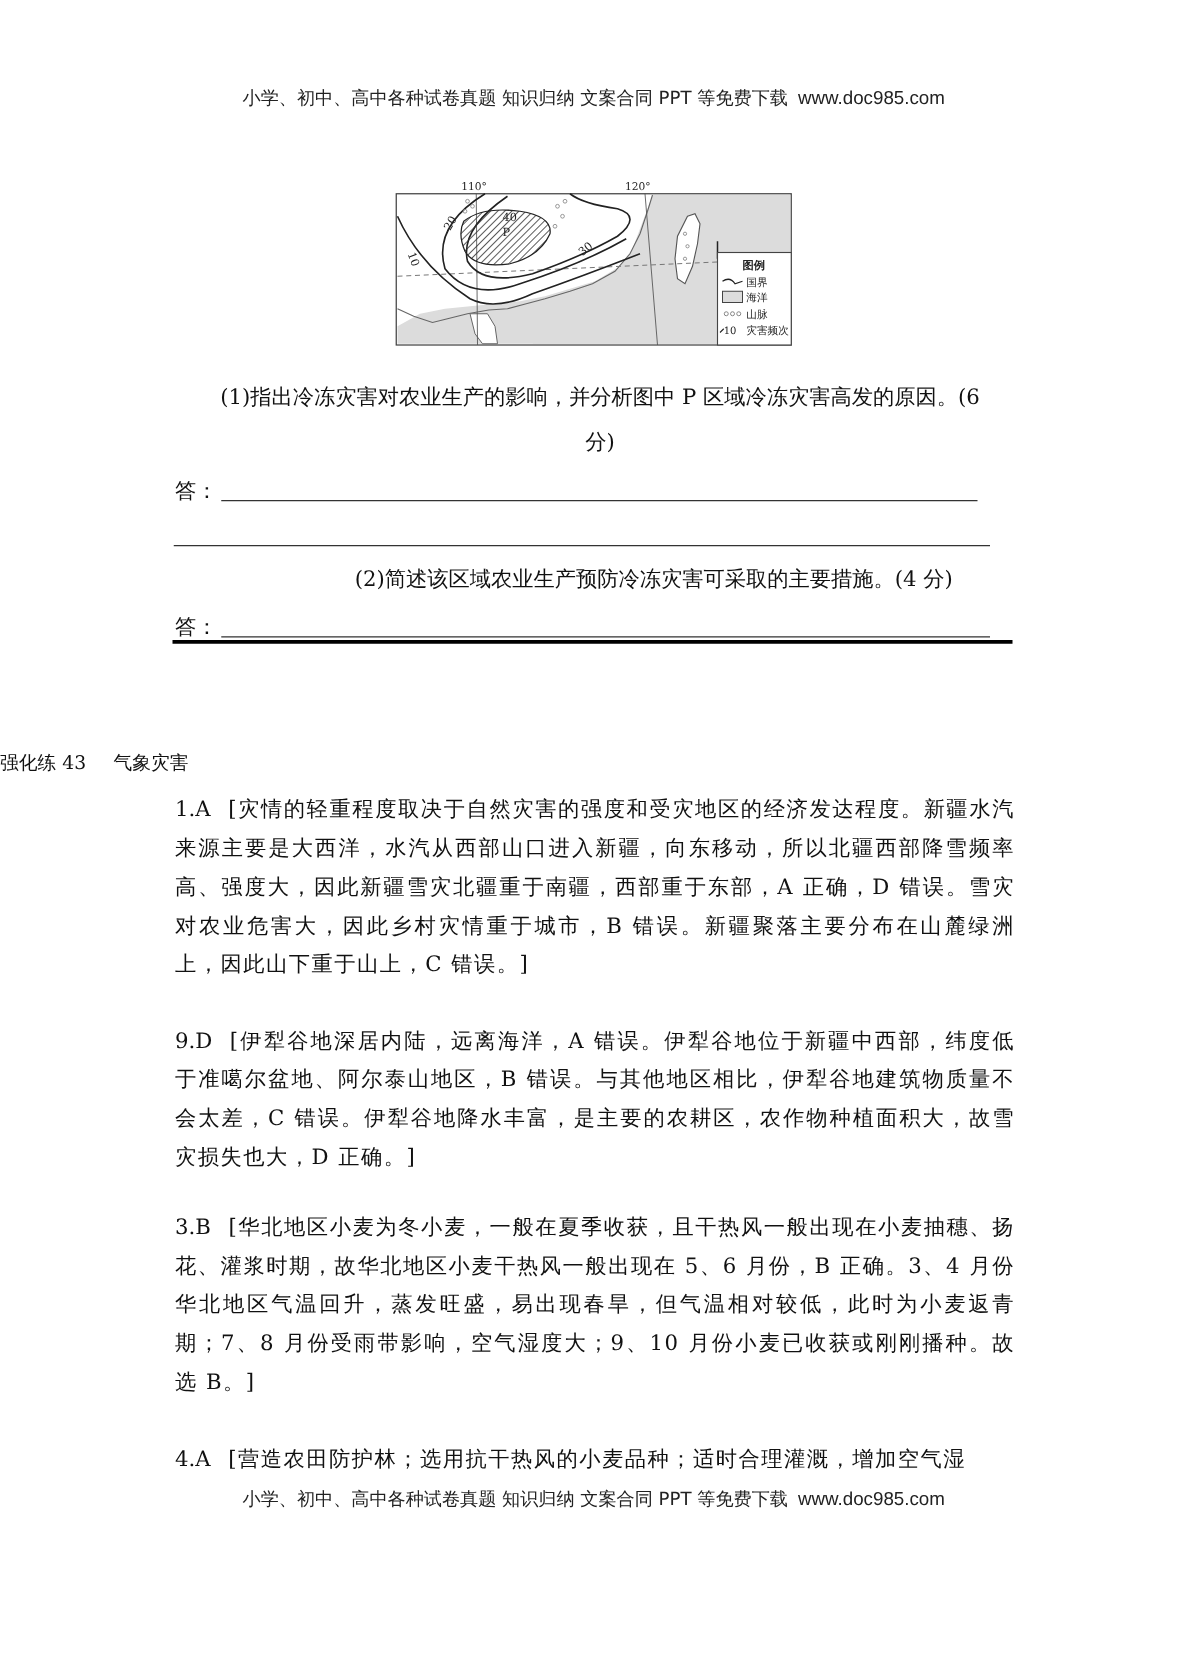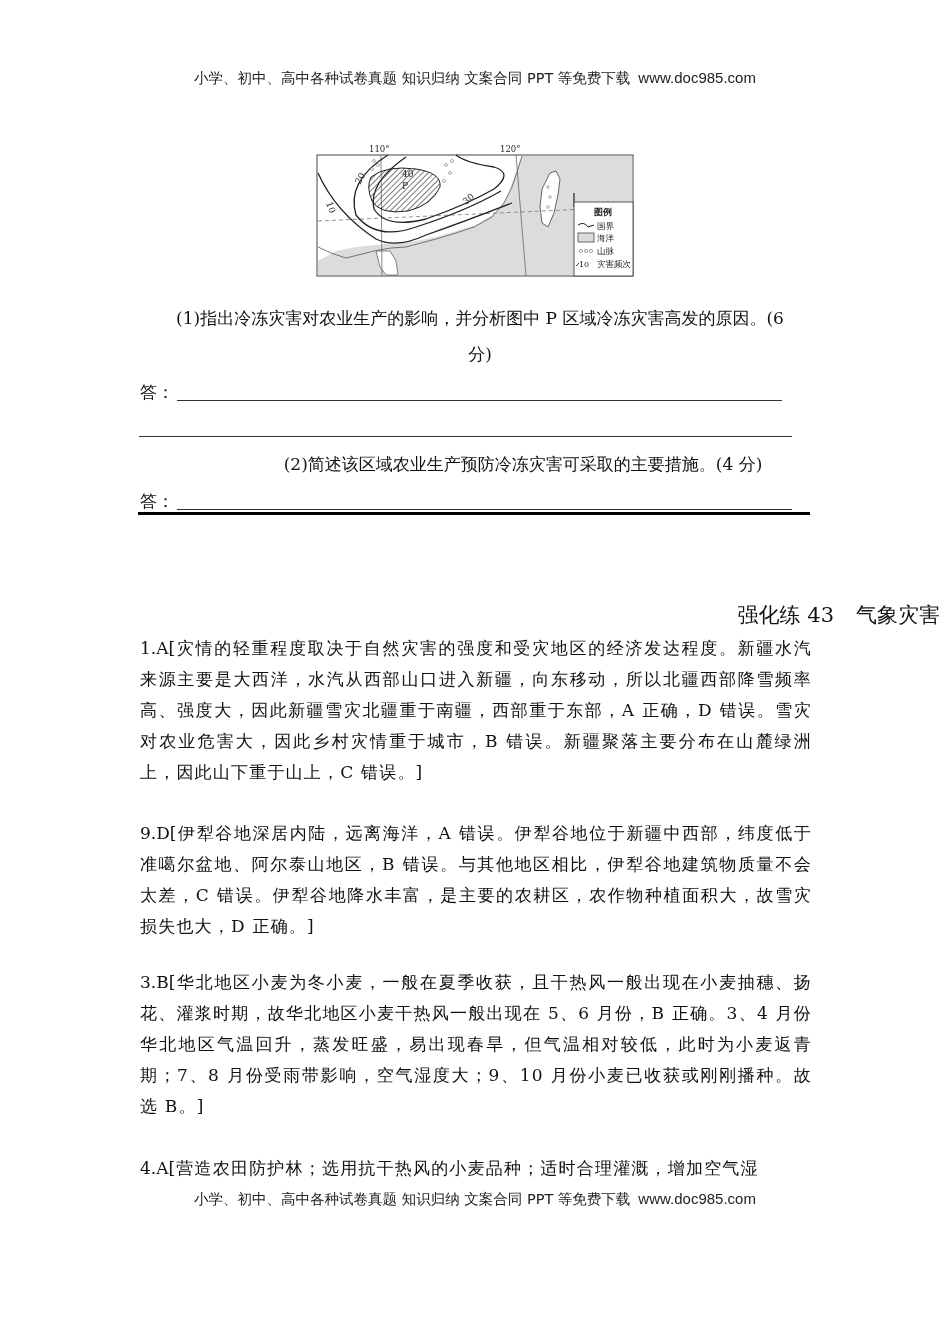--- a/index.html
+++ b/index.html
@@ -8,25 +8,25 @@
     .header, .footer { position: absolute; left: 0; width: 950px; text-align: center;
       font-family: "DejaVu Sans", "Liberation Sans", sans-serif; font-size: 14.5px; color: #222; }
     .header { top: 69px; }
     .footer { top: 1190px; }
     .header .url, .footer .url { margin-left: 8px; font-family: "Liberation Sans", sans-serif; font-size: 15px; }
     .map { position: absolute; left: 316px; top: 143px; width: 360px; height: 134px; }
     .q { position: absolute; left: 140px; width: 680px; font-size: 17px; line-height: 22px; white-space: nowrap; text-align: center; }
     .ans-label { position: absolute; left: 140px; font-size: 17px; }
     .uline { position: absolute; height: 0; border-top: 1px solid #333; }
     .thick { position: absolute; left: 138px; width: 672px; height: 0; border-top: 3px solid #000; }
-    .title { position: absolute; top: 601px; left: 0; width: 940px; text-align: right; font-size: 21px; }
+    .title { position: absolute; top: 601px; left: 0; width: 940px; text-align: left; font-size: 15px; }
     .title .gap { display: inline-block; width: 22px; }
     .para { position: absolute; left: 140px; width: 672px; font-size: 17px; line-height: 31px;
       letter-spacing: 1.2px; text-align: justify; }
-    .para .num { letter-spacing: 0; margin-right: 0; }
+    .para .num { letter-spacing: 0; margin-right: 14px; }
   </style>
 </head>
 <body>
 
 <div class="header">
   <span>小学、初中、高中各种试卷真题 知识归纳 文案合同 PPT 等免费下载</span><span class="url">www.doc985.com</span>
 </div>
 
 <div class="map">
   <svg width="318" height="134" viewBox="0 0 318 134" xmlns="http://www.w3.org/2000/svg">

